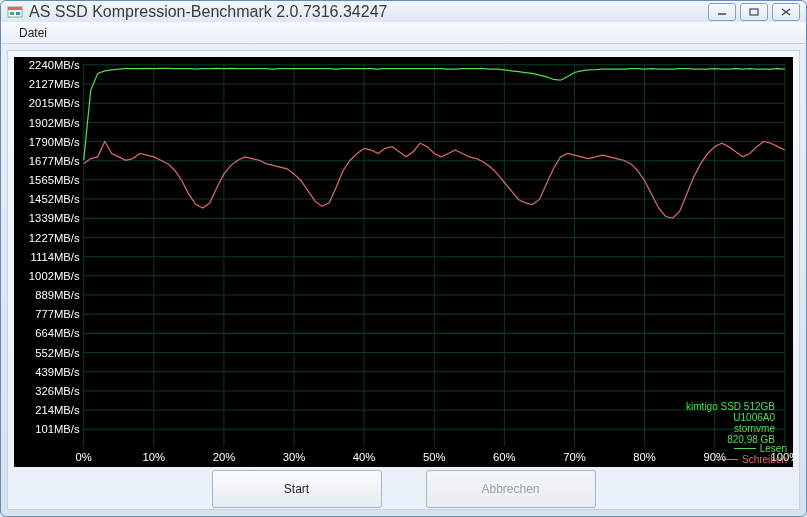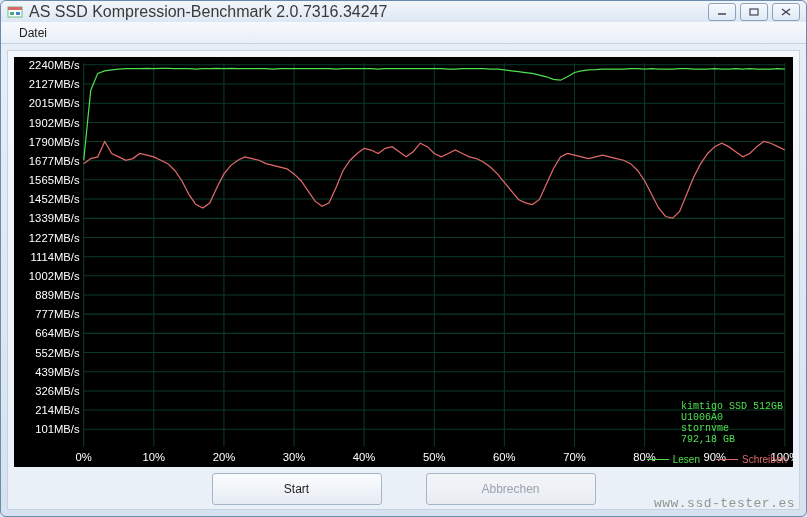--- a/index.html
+++ b/index.html
@@ -13,26 +13,26 @@
   .win-btn { width: 28px; height: 18px; border: 1px solid #8aa2bf; border-radius: 3px; background: linear-gradient(#f7fafd,#dfe9f4); display:flex; align-items:center; justify-content:center; font-size:10px; color:#445; cursor:pointer;}
   .menubar { height: 22px; padding: 0 10px; display:flex; align-items:center; background: linear-gradient(#f6f9fd,#e9eff7); border-bottom:1px solid #c5d2e2;}
   .menu-item { padding: 4px 8px; cursor:pointer; color:#222;}
   .content { flex:1; margin: 6px; background: linear-gradient(#f4f7fb,#eaf0f8); border:1px solid #c7d3e2; display:flex; flex-direction:column; }
   .chart-area { flex:1; position:relative; background:#000; margin:6px; }
   #chart-svg { width:100%; height:100%; display:block; }
   .grid-line { stroke:#0a3a28; stroke-width:1; }
   .axis-label { fill:#fff; font-size:11px; font-family: Tahoma, sans-serif; }
   .read-line { stroke:#4fe04f; stroke-width:1.2; fill:none; }
   .write-line { stroke:#e06a6a; stroke-width:1.2; fill:none; }
-  .info-box { position:absolute; right:10px; bottom:22px; font-size:10px; line-height:1.1; color:#4fe04f; font-family:Liberation Mono, monospace; pointer-events:none;}
-  .legend { position:absolute; right:6px; bottom:2px; font-size:10px; font-family:Tahoma,sans-serif; display:flex; flex-direction:row; gap:16px; }
+  .info-box { position:absolute; right:18px; bottom:22px; font-size:10px; line-height:1.1; color:#4fe04f; font-family:Liberation Sans, sans-serif; pointer-events:none;text-align:right;}
+  .legend { position:absolute; right:6px; bottom:2px; font-size:10px; font-family:Tahoma,sans-serif; display:flex; flex-direction:column; gap:0px; }
   .legend-row { display:flex; align-items:center; gap:4px; justify-content:flex-end;}
   .legend-swatch { display:inline-block; width:22px; height:0; border-top:1px solid; }
   .button-row { height:36px; display:flex; align-items:center; justify-content:center; gap:20px; padding-bottom:4px;}
-  .btn { width:170px; height:32px; border:1px solid #a7b5c7; border-radius:3px; background:linear-gradient(#fbfcfe,#e6ecf4); font-size:12px; color:#222; cursor:pointer;}
+  .btn { width:170px; height:38px; border:1px solid #a7b5c7; border-radius:3px; background:linear-gradient(#fbfcfe,#e6ecf4); font-size:12px; color:#222; cursor:pointer;}
   .btn[disabled] { color:#9aa3af; background:linear-gradient(#f3f5f8,#e9edf2); cursor:default;margin-left:24px;}
   .outer-watermark { position:absolute; right:12px; bottom:6px; color:#8e988f; font-size:13px; font-family: "Courier New", monospace; letter-spacing:0.5px; pointer-events:none;}
 </style>
 </head>
 <body>
 
 <div class="window">
   <div class="titlebar">
     <span class="app-icon">
       <svg viewBox="0 0 16 16">
@@ -130,32 +130,31 @@
           <text class="axis-label" x="683.6" y="394" text-anchor="middle">90%</text>
           <line class="grid-line" x1="752" y1="6" x2="752" y2="380"></line>
           <text class="axis-label" x="752" y="394" text-anchor="middle">100%</text>
           <path class="read-line" d="M68 100.74666666666667 L74.84 32.59555555555556 L81.68 15.9733333333333 L88.52 13.480000000000018 L95.36 12.648888888888905 L102.2 11.817777777777792 L109.03999999999999 11.319111111111113 L115.88 11.319111111111113 L122.72 11.319111111111113 L129.56 10.986666666666679 L136.4 11.319111111111113 L143.24 10.986666666666679 L150.07999999999998 10.986666666666679 L156.92000000000002 11.319111111111113 L163.76 11.319111111111113 L170.6 11.319111111111113 L177.44 11.817777777777792 L184.28000000000003 11.319111111111113 L191.12 11.319111111111113 L197.96 10.986666666666679 L204.8 11.319111111111113 L211.64 10.986666666666679 L218.48 11.319111111111113 L225.32 11.319111111111113 L232.16 11.319111111111113 L239 11.319111111111113 L245.84 11.319111111111113 L252.68 11.817777777777792 L259.52 11.319111111111113 L266.36 11.319111111111113 L273.2 11.319111111111113 L280.03999999999996 11.319111111111113 L286.88 11.319111111111113 L293.72 11.319111111111113 L300.56000000000006 11.319111111111113 L307.4 11.319111111111113 L314.24 11.817777777777792 L321.08 11.319111111111113 L327.92 11.319111111111113 L334.76 11.319111111111113 L341.6 11.319111111111113 L348.44 11.319111111111113 L355.28 11.817777777777792 L362.12 11.319111111111113 L368.96 11.319111111111113 L375.8 11.319111111111113 L382.64 11.319111111111113 L389.47999999999996 11.319111111111113 L396.32 11.319111111111113 L403.15999999999997 11.319111111111113 L410 11.319111111111113 L416.84000000000003 11.319111111111113 L423.68 11.817777777777792 L430.52000000000004 11.817777777777792 L437.36 11.319111111111113 L444.20000000000005 11.319111111111113 L451.04 11.319111111111113 L457.87999999999994 11.319111111111113 L464.71999999999997 11.817777777777792 L471.56 11.817777777777792 L478.4 12.648888888888905 L485.24 13.480000000000018 L492.08 14.311111111111131 L498.92 15.142222222222244 L505.76 15.9733333333333 L512.6 17.635555555555527 L519.44 19.297777777777753 L526.28 21.79111111111115 L533.1200000000001 22.622222222222206 L539.96 19.297777777777753 L546.8 15.142222222222244 L553.64 13.480000000000018 L560.48 12.648888888888905 L567.3199999999999 12.316444444444414 L574.16 11.817777777777792 L581 11.817777777777792 L587.84 11.817777777777792 L594.6800000000001 11.817777777777792 L601.52 11.319111111111113 L608.36 11.319111111111113 L615.2 11.817777777777792 L622.0400000000001 11.319111111111113 L628.88 11.817777777777792 L635.72 11.817777777777792 L642.56 11.817777777777792 L649.4 11.319111111111113 L656.24 11.319111111111113 L663.08 11.817777777777792 L669.92 11.817777777777792 L676.76 11.817777777777792 L683.6 11.319111111111113 L690.44 11.817777777777792 L697.28 11.817777777777792 L704.12 11.319111111111113 L710.9599999999999 11.817777777777792 L717.8 11.319111111111113 L724.64 11.817777777777792 L731.48 11.817777777777792 L738.3199999999999 11.817777777777792 L745.16 11.319111111111113 L752 11.817777777777792 "></path>
           <path class="write-line" d="M68 104.07111111111112 L74.84 99.08444444444444 L81.68 97.42222222222222 L88.52 82.46222222222224 L95.36 94.09777777777776 L102.2 97.42222222222222 L109.03999999999999 100.74666666666667 L115.88 99.08444444444444 L122.72 94.09777777777776 L129.56 95.75999999999999 L136.4 97.42222222222222 L143.24 100.74666666666667 L150.07999999999998 104.07111111111112 L156.92000000000002 110.72000000000003 L163.76 120.69333333333333 L170.6 133.9911111111111 L177.44 143.96444444444447 L184.28000000000003 147.2888888888889 L191.12 142.30222222222224 L197.96 127.3422222222222 L204.8 114.04444444444442 L211.64 105.73333333333335 L218.48 100.74666666666667 L225.32 97.42222222222222 L232.16 99.08444444444444 L239 100.74666666666667 L245.84 104.07111111111112 L252.68 105.73333333333335 L259.52 107.39555555555552 L266.36 109.0577777777778 L273.2 114.04444444444442 L280.03999999999996 120.69333333333333 L286.88 130.66666666666669 L293.72 140.64 L300.56000000000006 145.62666666666667 L307.4 142.30222222222224 L314.24 127.3422222222222 L321.08 110.72000000000003 L327.92 100.74666666666667 L334.76 94.09777777777776 L341.6 89.11111111111109 L348.44 90.77333333333331 L355.28 94.09777777777776 L362.12 89.11111111111109 L368.96 87.44888888888886 L375.8 92.4355555555556 L382.64 97.42222222222222 L389.47999999999996 92.4355555555556 L396.32 84.12444444444446 L403.15999999999997 87.44888888888886 L410 94.09777777777776 L416.84000000000003 97.42222222222222 L423.68 94.09777777777776 L430.52000000000004 90.77333333333331 L437.36 94.09777777777776 L444.20000000000005 97.42222222222222 L451.04 99.08444444444444 L457.87999999999994 102.4088888888889 L464.71999999999997 107.39555555555552 L471.56 114.04444444444442 L478.4 122.35555555555555 L485.24 130.66666666666669 L492.08 138.97777777777776 L498.92 142.30222222222224 L505.76 143.96444444444447 L512.6 138.97777777777776 L519.44 124.01777777777778 L526.28 109.0577777777778 L533.1200000000001 97.42222222222222 L539.96 94.09777777777776 L546.8 95.75999999999999 L553.64 97.42222222222222 L560.48 99.08444444444444 L567.3199999999999 97.42222222222222 L574.16 95.75999999999999 L581 97.42222222222222 L587.84 99.08444444444444 L594.6800000000001 100.74666666666667 L601.52 104.07111111111112 L608.36 110.72000000000003 L615.2 120.69333333333333 L622.0400000000001 133.9911111111111 L628.88 147.2888888888889 L635.72 155.6 L642.56 157.26222222222225 L649.4 150.61333333333334 L656.24 133.9911111111111 L663.08 117.36888888888888 L669.92 104.07111111111112 L676.76 94.09777777777776 L683.6 87.44888888888886 L690.44 84.12444444444446 L697.28 87.44888888888886 L704.12 92.4355555555556 L710.9599999999999 97.42222222222222 L717.8 94.09777777777776 L724.64 87.44888888888886 L731.48 82.46222222222224 L738.3199999999999 84.12444444444446 L745.16 87.44888888888886 L752 90.77333333333331 "></path>
         </svg>
       <div class="info-box">
         <div>kimtigo SSD 512GB</div>
         <div>U1006A0</div>
         <div>stornvme</div>
-        <div>792,18 GB</div>
+        <div>820,98 GB</div>
       </div>
       <div class="legend">
         <div class="legend-row">
           <span class="legend-swatch" style="border-color:#4fe04f"></span>
           <span style="color:#4fe04f">Lesen</span>
         </div>
         <div class="legend-row">
           <span class="legend-swatch" style="border-color:#e06a6a"></span>
           <span style="color:#e06a6a">Schreiben</span>
         </div>
       </div>
     </div>
     <div class="button-row">
       <button class="btn">Start</button>
       <button class="btn" disabled="">Abbrechen</button>
     </div>
   </div>
-  <div class="outer-watermark">www.ssd-tester.es</div>
 </div>
 
 </body></html>

